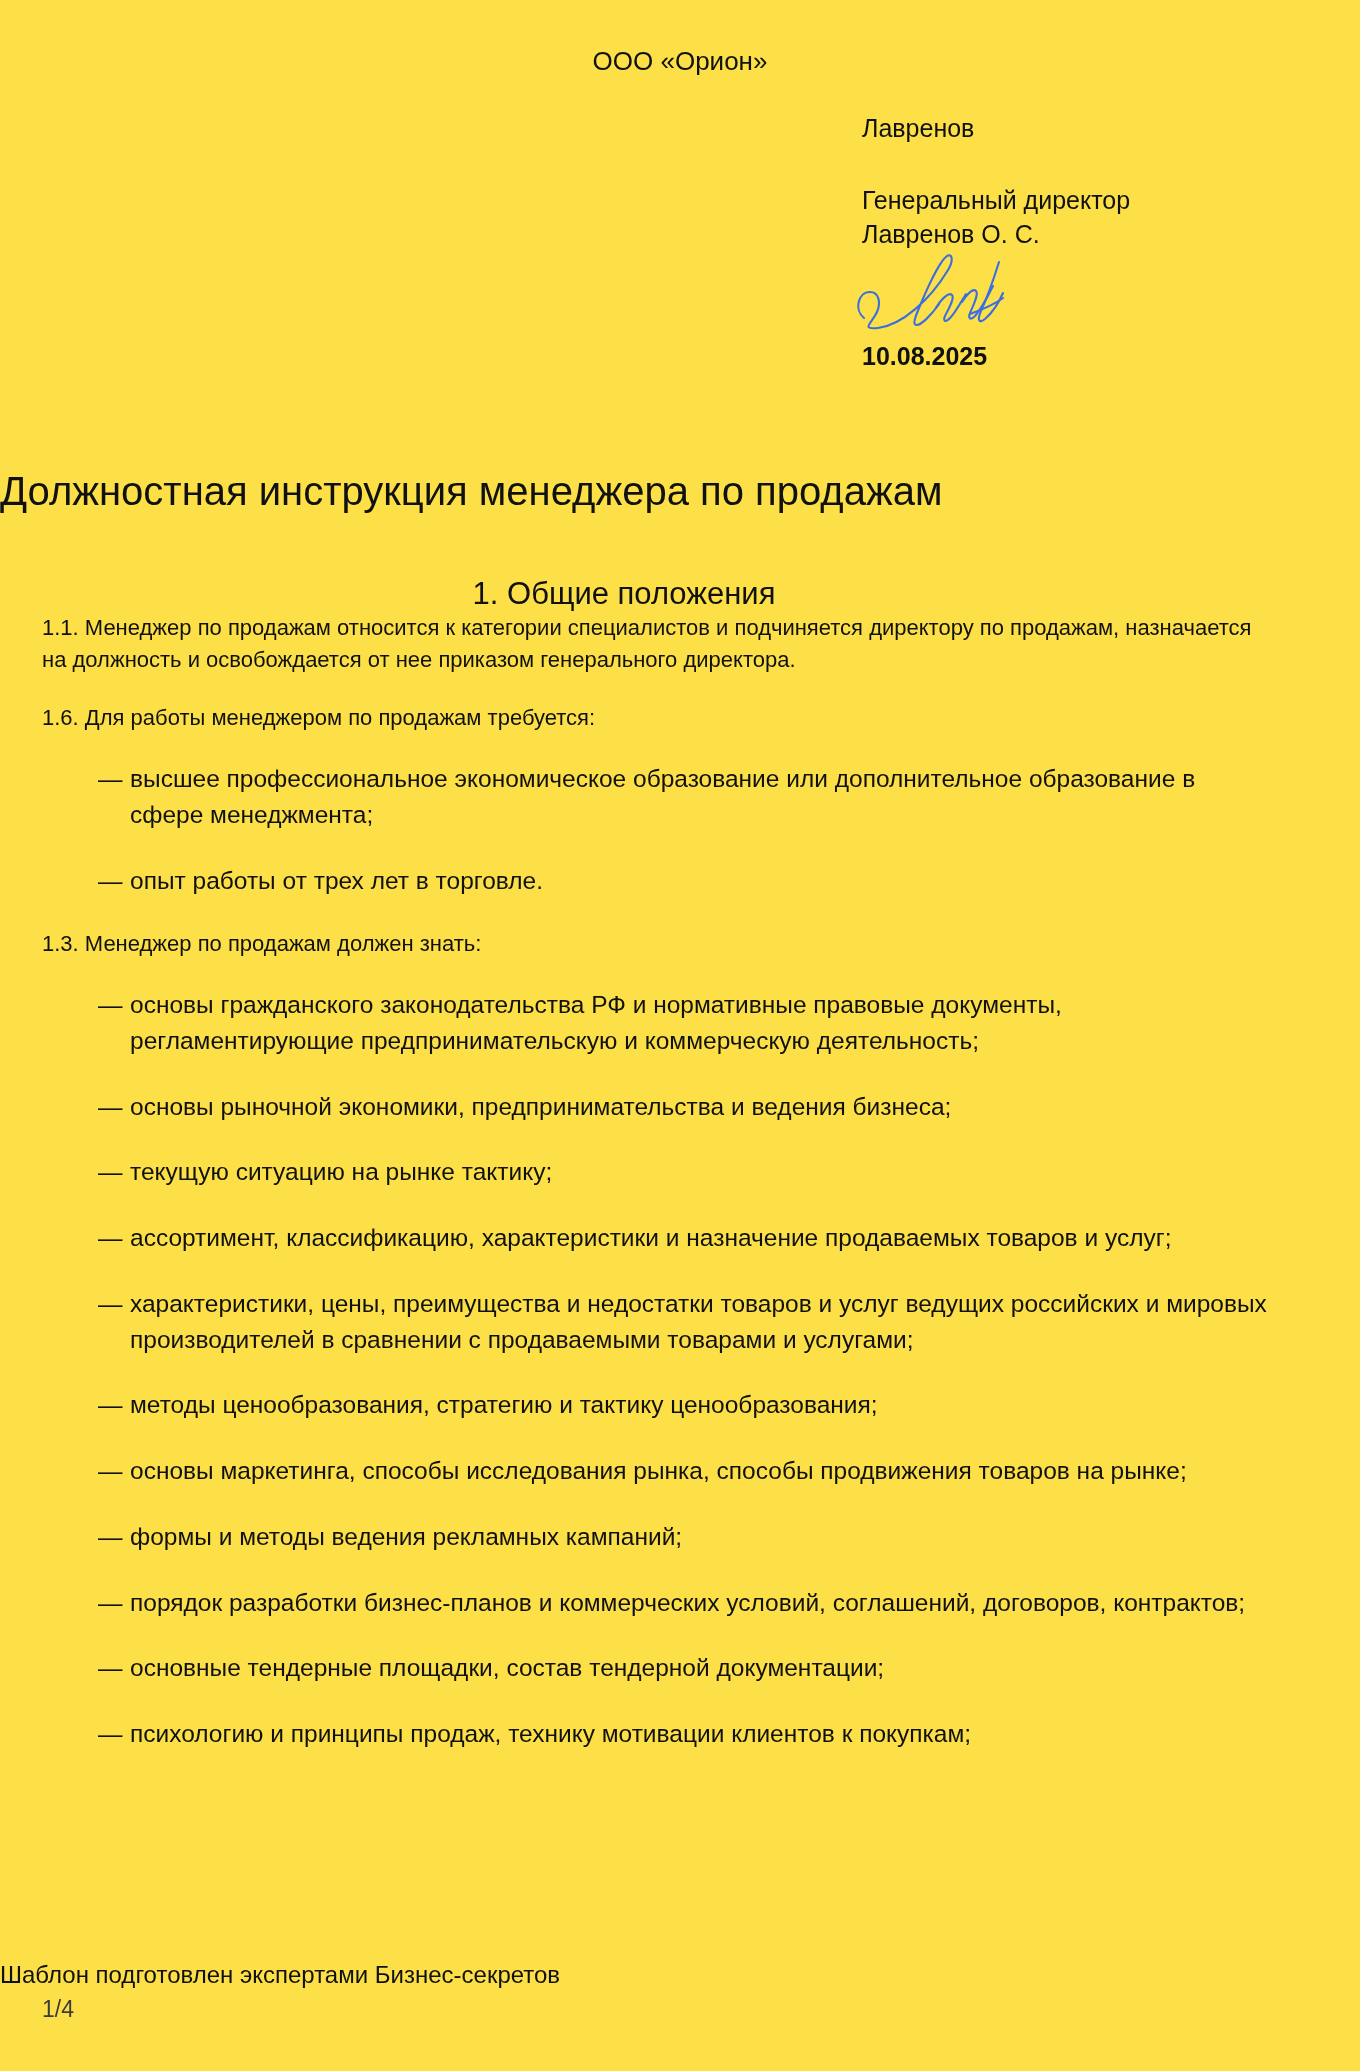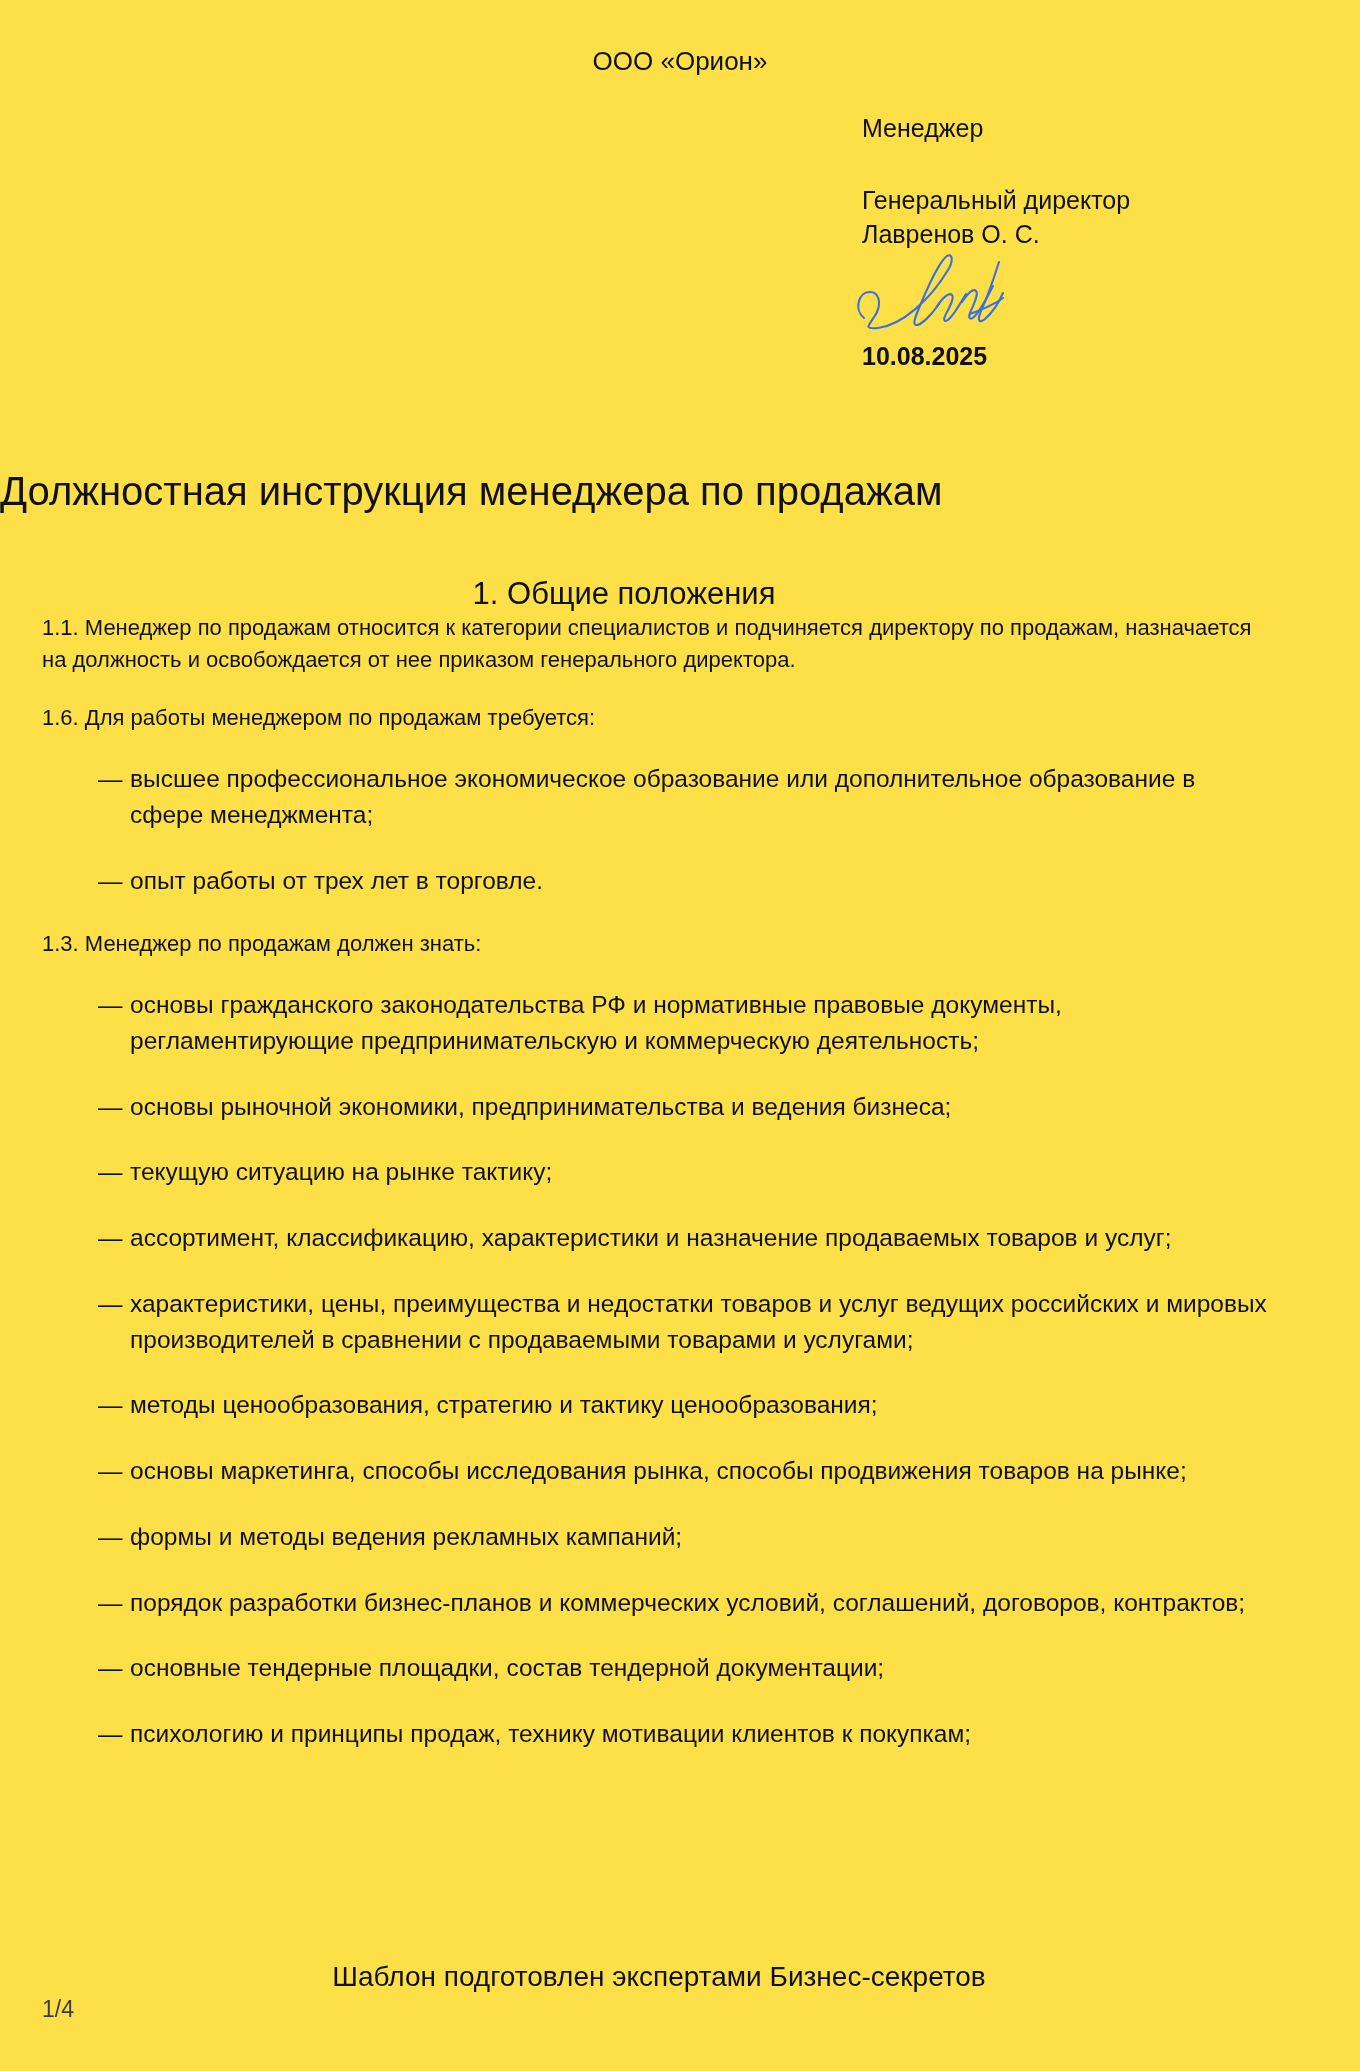--- a/index.html
+++ b/index.html
@@ -137,41 +137,41 @@
   .list-block {
     margin-bottom: 30px;
   }
 
   
   .footer-credit {
     position: absolute;
     top: 1961px;
     left: 0;
     width: 1318px;
-    text-align: center;
-    font-size: 28px;
+    text-align: left;
+    font-size: 24px;
     color: #111111;
   }
   .page-number {
     position: absolute;
     top: 1996px;
     left: 42px;
     font-size: 23px;
     color: #3c3c3c;
   }
 </style>
 </head>
 <body>
 
 <div class="page">
 
   <div class="org-name">ООО «Орион»</div>
 
   <div class="approval">
-    <div class="approve-line">Менеджер</div>
+    <div class="approve-line">Лавренов</div>
     <div class="line-gap"></div>
     <div class="post-line">Генеральный директор</div>
     <div class="name-line">Лавренов О. С.</div>
   </div>
 
   <div class="sign-wrap">
     <svg viewBox="0 0 190 92" xmlns="http://www.w3.org/2000/svg" fill="none" stroke="#3b6fe0" stroke-width="2.1" stroke-linecap="round" stroke-linejoin="round">
       <path d="M16 70 C6 62, 10 44, 22 44 C31 44, 33 55, 29 64 C24 75, 12 82, 30 80 C54 77, 82 52, 100 22 C106 12, 104 5, 99 8 C93 12, 82 34, 74 53 C68 67, 64 76, 68 77 C73 78, 84 66, 91 56"></path>
       <path d="M88 60 C94 50, 101 44, 104 47 C107 50, 100 62, 97 68 C95 73, 97 75, 102 70 C108 64, 114 52, 118 46"></path>
       <path d="M114 54 C119 46, 125 40, 128 43 C131 46, 125 58, 122 65 C120 70, 122 73, 127 68 C133 61, 140 48, 145 38"></path>

